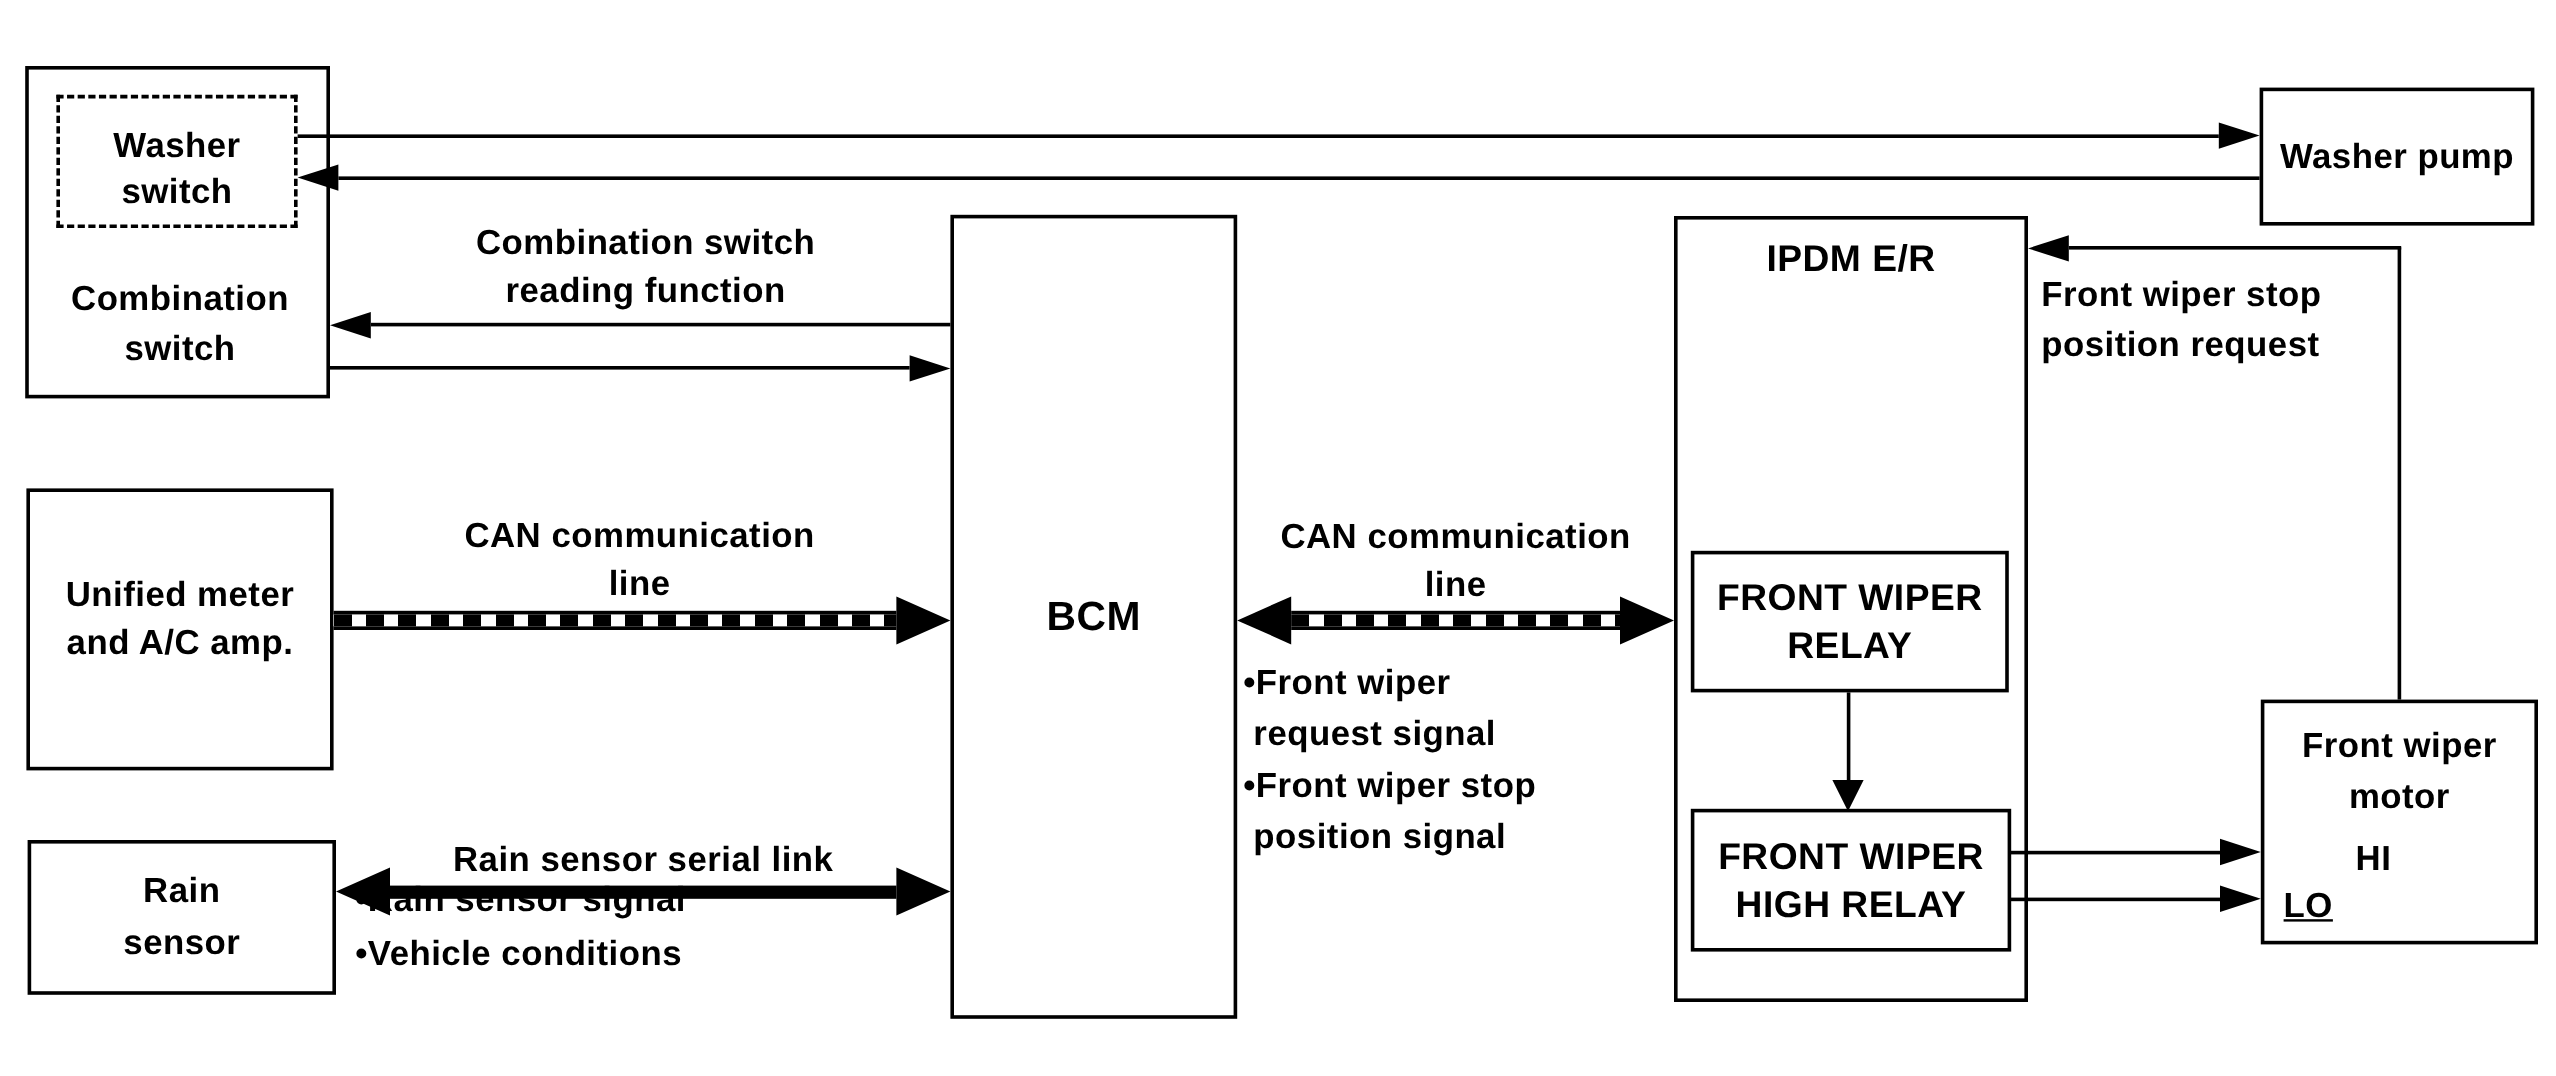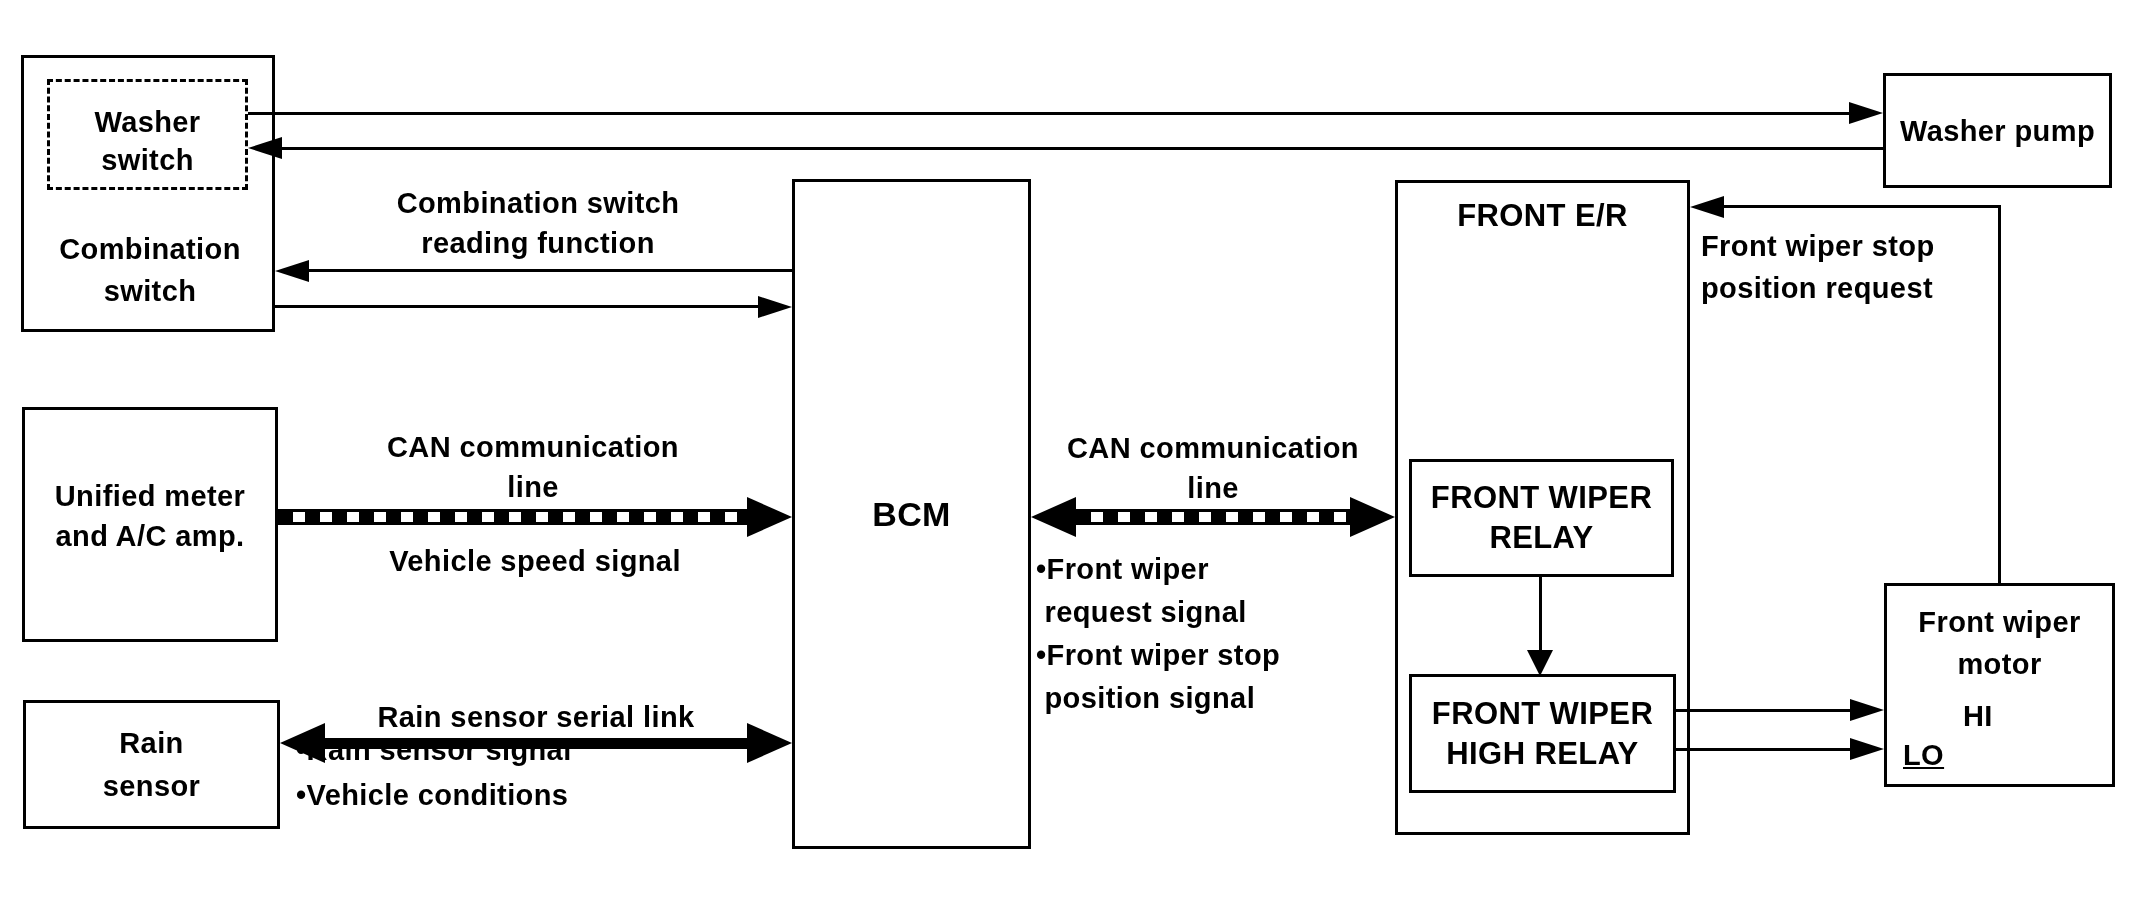--- a/index.html
+++ b/index.html
@@ -70,21 +70,21 @@
   <div class="box flex" style="left:23px;top:700px;width:257px;height:129px;">
     <div class="txt" style="line-height:43px;">Rain
 sensor</div>
   </div>
 
   <div class="box flex" style="left:792px;top:179px;width:239px;height:670px;">
     <div class="txt" style="font-size:34px;">BCM</div>
   </div>
 
   <div class="box" style="left:1395px;top:180px;width:295px;height:655px;"></div>
-  <div class="lbl txt" style="left:1395px;top:196px;width:295px;font-size:31px;">FRONT E/R</div>
+  <div class="lbl txt" style="left:1395px;top:196px;width:295px;font-size:31px;">IPDM E/R</div>
 
   <div class="box flex" style="left:1409px;top:459px;width:265px;height:118px;">
     <div class="txt" style="font-size:31px;">FRONT WIPER
 RELAY</div>
   </div>
 
   <div class="box flex" style="left:1409px;top:674px;width:267px;height:119px;">
     <div class="txt" style="font-size:31px;">FRONT WIPER
 HIGH RELAY</div>
   </div>
@@ -114,21 +114,20 @@
   <div class="hline" style="left:309px;top:269px;width:483px;"></div>
   <div class="ah l" style="left:275px;top:260px;"></div>
 
   <div class="hline" style="left:275px;top:305px;width:483px;"></div>
   <div class="ah r" style="left:758px;top:296px;"></div>
 
   <div class="lbl txt" style="left:333px;top:427px;width:400px;">CAN communication
 line</div>
   <div class="can-bar" style="left:278px;top:509px;width:469px;"></div>
   <div class="ah bigr" style="left:747px;top:497px;"></div>
-  <div class="lbl txt" style="left:335px;top:541px;width:400px;">Vehicle speed signal</div>
 
   <div class="lbl txt" style="left:336px;top:697px;width:400px;">Rain sensor serial link</div>
   <div class="thick-bar" style="left:325px;top:738px;width:422px;"></div>
   <div class="ah bigl" style="left:280px;top:723px;"></div>
   <div class="ah bigr" style="left:747px;top:723px;"></div>
   <div class="lbl txt left" style="left:296px;top:728px;width:360px;line-height:45px;">•Rain sensor signal
 •Vehicle conditions</div>
 
   <div class="lbl txt" style="left:1013px;top:428px;width:400px;">CAN communication
 line</div>

